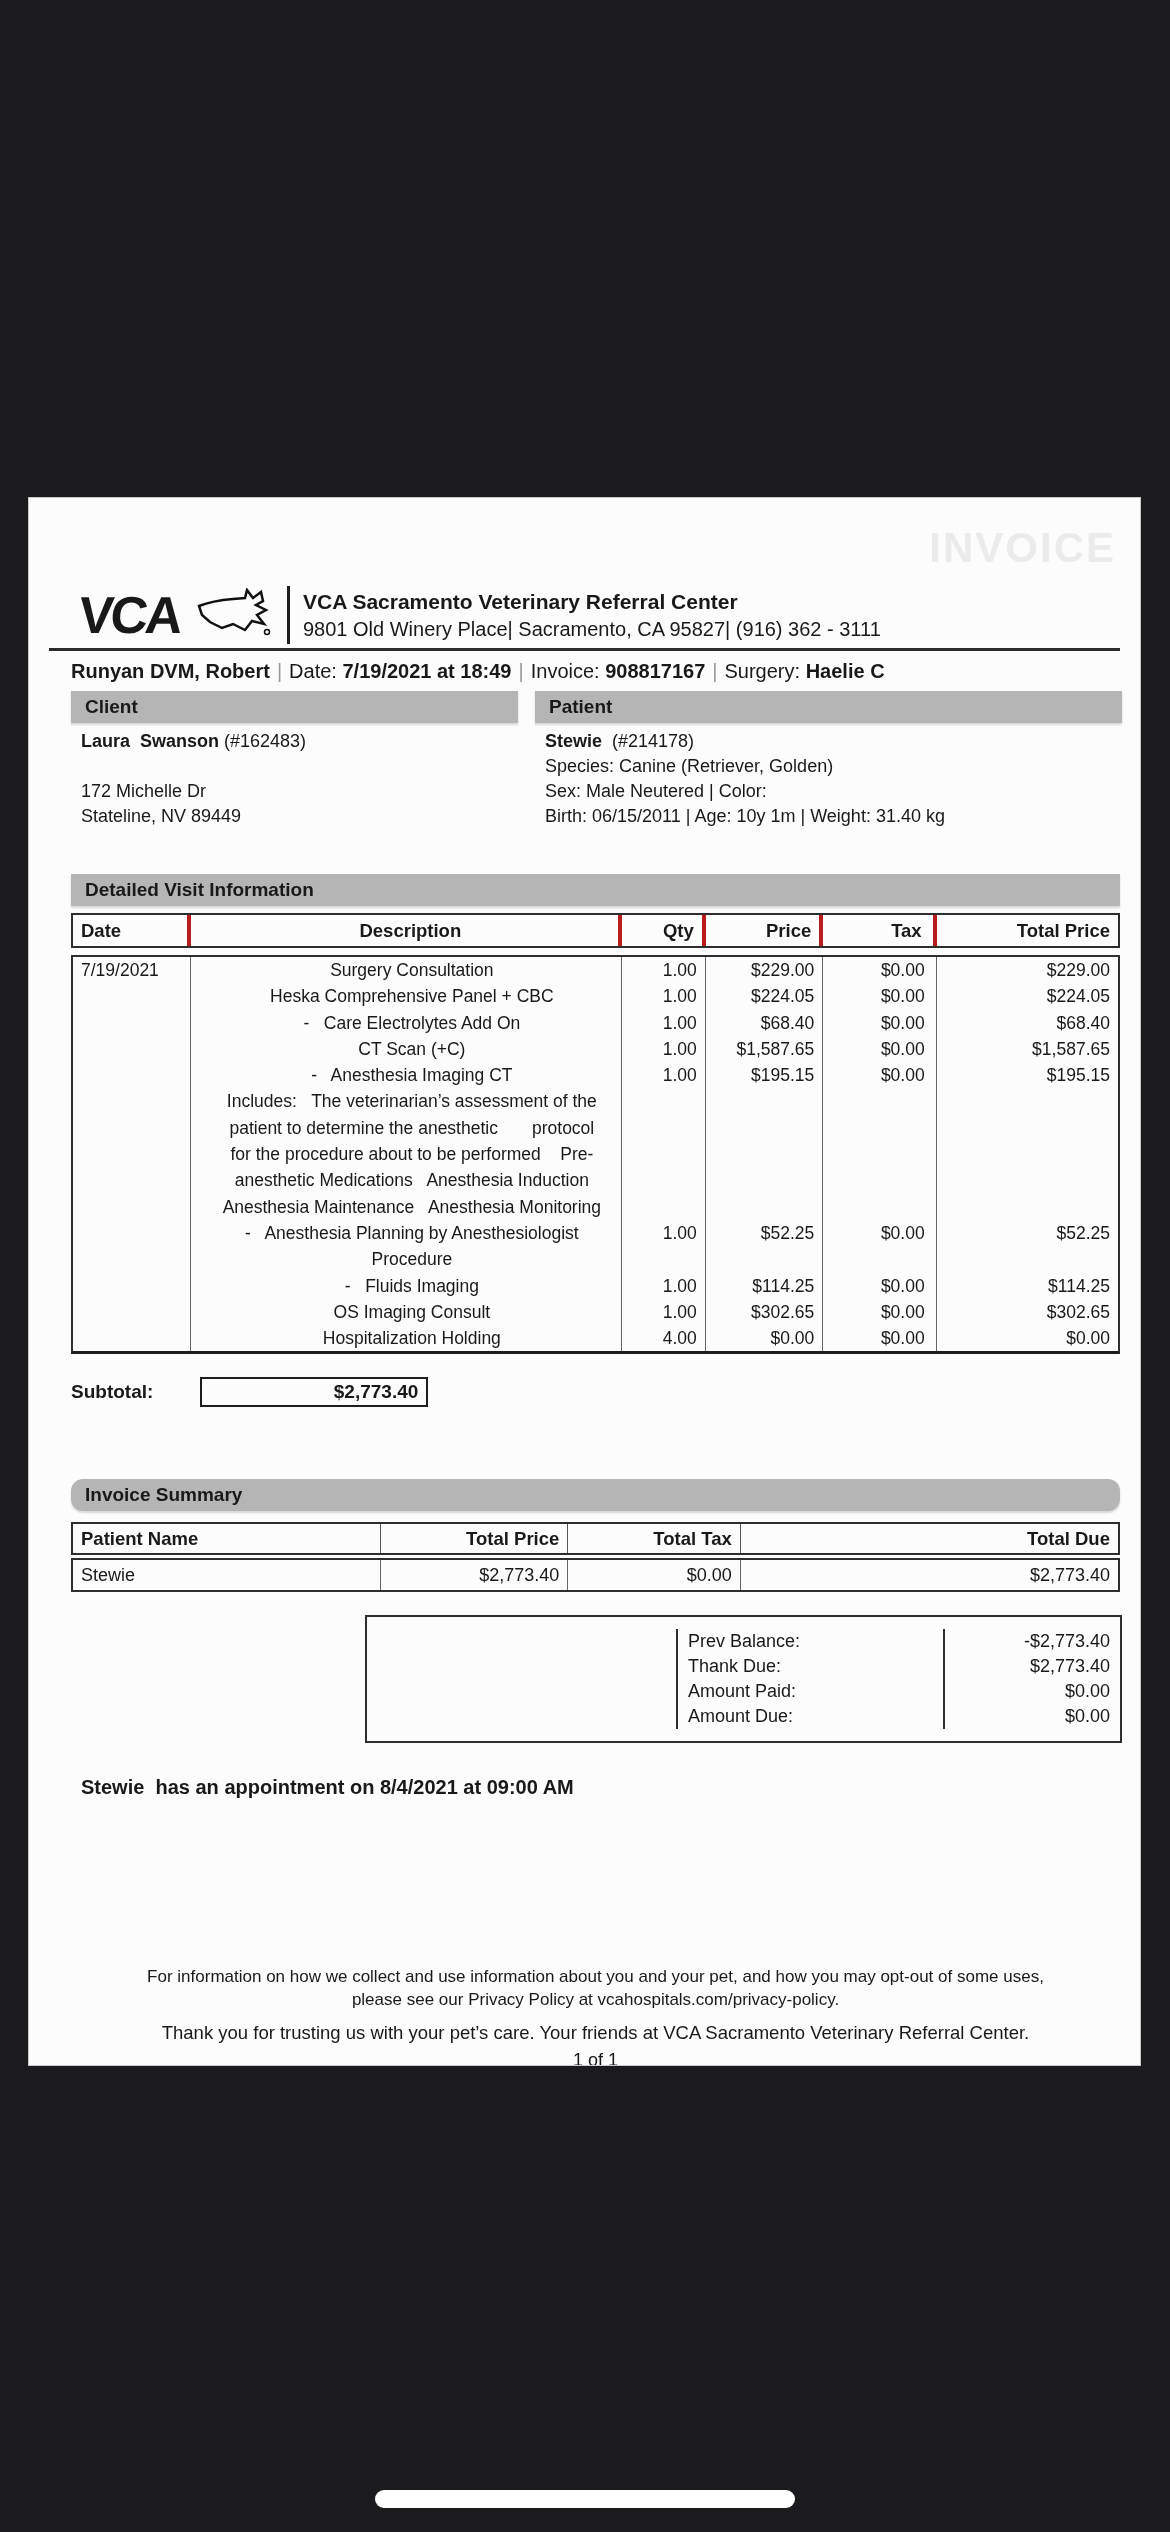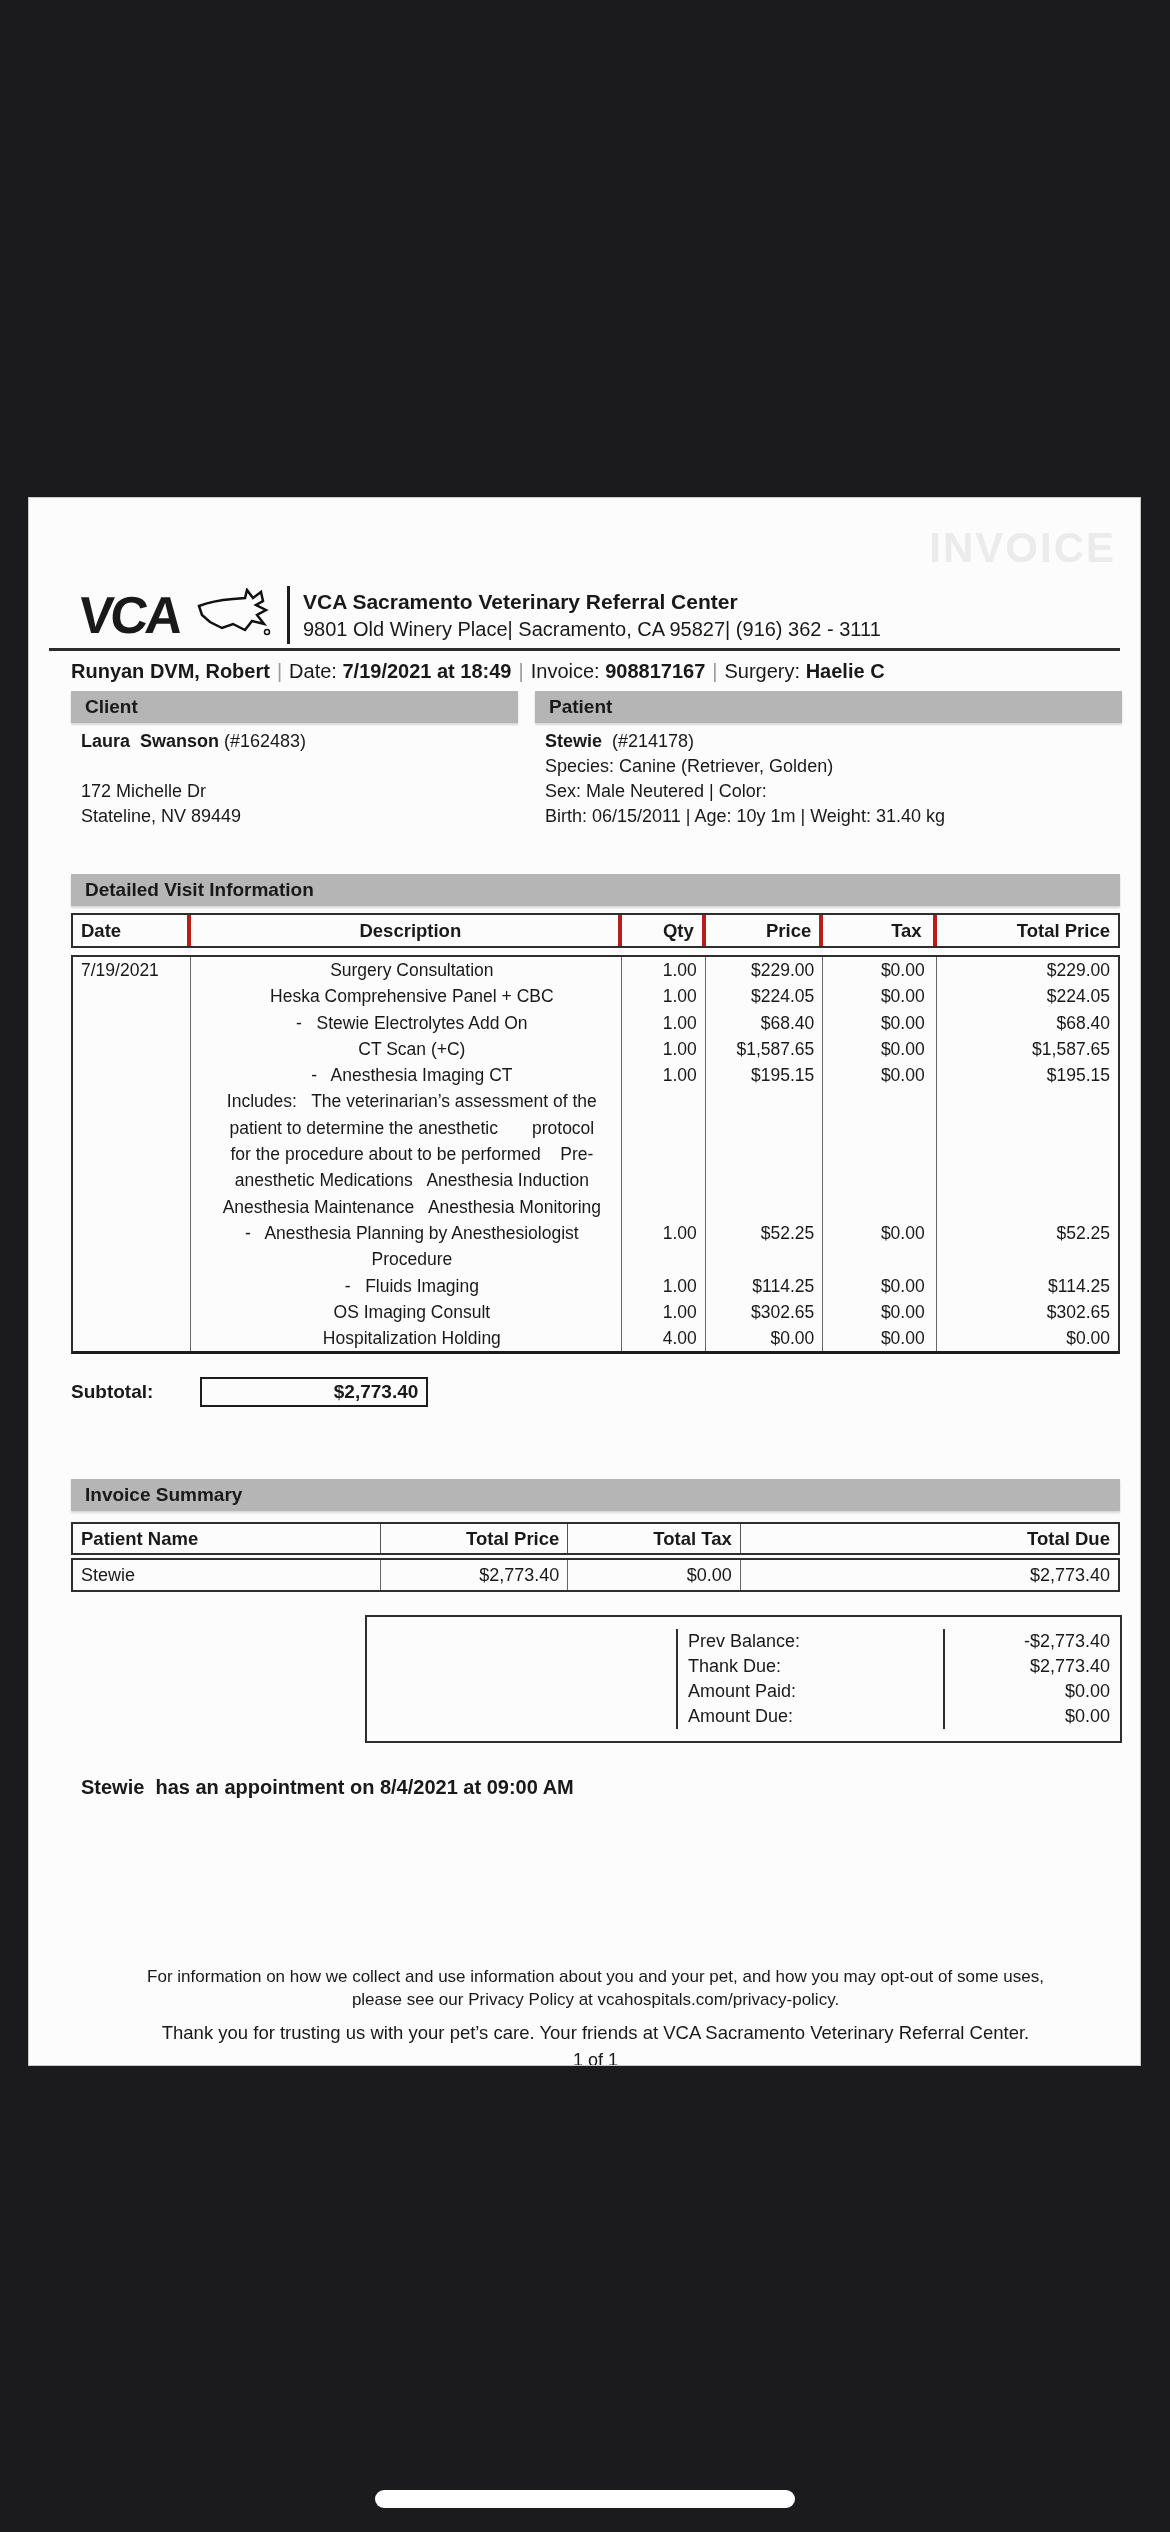--- a/index.html
+++ b/index.html
@@ -48,21 +48,21 @@
   .c-left{text-align:left;padding-left:8px;}
   .c-desc{text-align:center;padding-left:12px;}
   .c-right{text-align:right;padding-right:8px;}
   .c-tax{text-align:right;padding-right:11px;}
   
   .subtotal-row{display:flex;justify-content:flex-start;align-items:center;margin-top:23px;height:30px;}
   .sub-label{font-weight:bold;font-size:19px;margin-right:47px;}
   .sub-box{width:228px;height:30px;line-height:26px;border:2.5px solid #1d1d1d;font-weight:bold;
            text-align:right;padding-right:8px;box-sizing:border-box;font-size:19px;}
   
-  .summary-bar{margin-top:72px;}
+  .summary-bar{margin-top:72px;border-radius:12px;}
   .grid4{display:grid;grid-template-columns:29.5% 17.9% 16.5% 36.1%;}
   .stable-head{border:2px solid #2e2e2e;height:33px;margin-top:11px;box-sizing:border-box;}
   .stable-head>div{line-height:29px;font-weight:bold;font-size:18.5px;border-right:1px solid #555;
                    white-space:pre;overflow:hidden;box-sizing:border-box;}
   .stable-head>div:last-child{border-right:none;}
   .stable-body{margin-top:3px;}
   .srow{border:2px solid #2e2e2e;height:34px;box-sizing:border-box;}
   .srow>div{line-height:30px;font-size:18px;border-right:1px solid #666;white-space:pre;
             overflow:hidden;box-sizing:border-box;}
   .srow>div:last-child{border-right:none;}
@@ -157,21 +157,21 @@
         <div class="drow grid6">
         <div class="c-left"></div>
         <div class="c-desc">Heska Comprehensive Panel + CBC</div>
         <div class="c-right">1.00</div>
         <div class="c-right">$224.05</div>
         <div class="c-tax">$0.00</div>
         <div class="c-right">$224.05</div>
       </div>
         <div class="drow grid6">
         <div class="c-left"></div>
-        <div class="c-desc">-   Stewie Electrolytes Add On</div>
+        <div class="c-desc">-   Care Electrolytes Add On</div>
         <div class="c-right">1.00</div>
         <div class="c-right">$68.40</div>
         <div class="c-tax">$0.00</div>
         <div class="c-right">$68.40</div>
       </div>
         <div class="drow grid6">
         <div class="c-left"></div>
         <div class="c-desc">CT Scan (+C)</div>
         <div class="c-right">1.00</div>
         <div class="c-right">$1,587.65</div>

